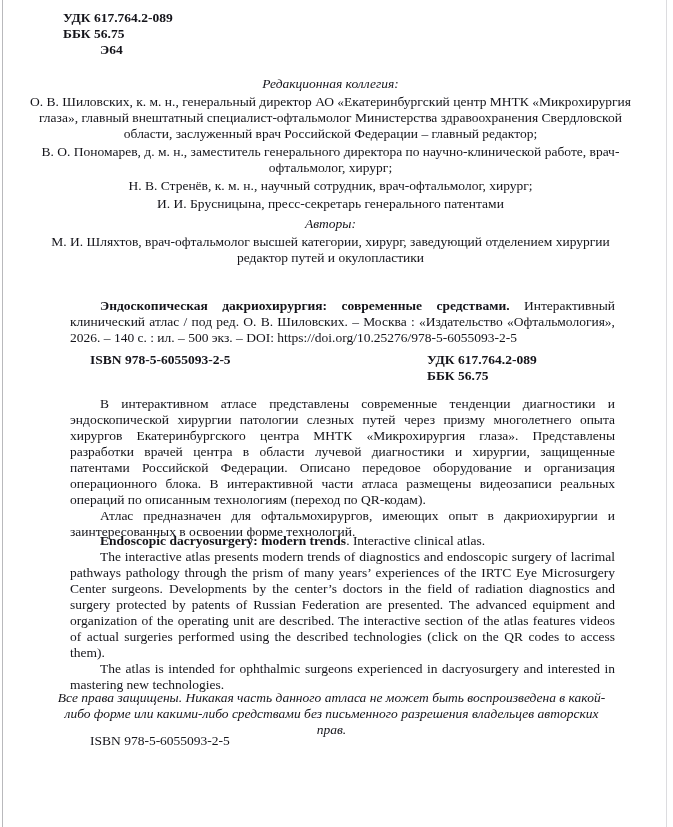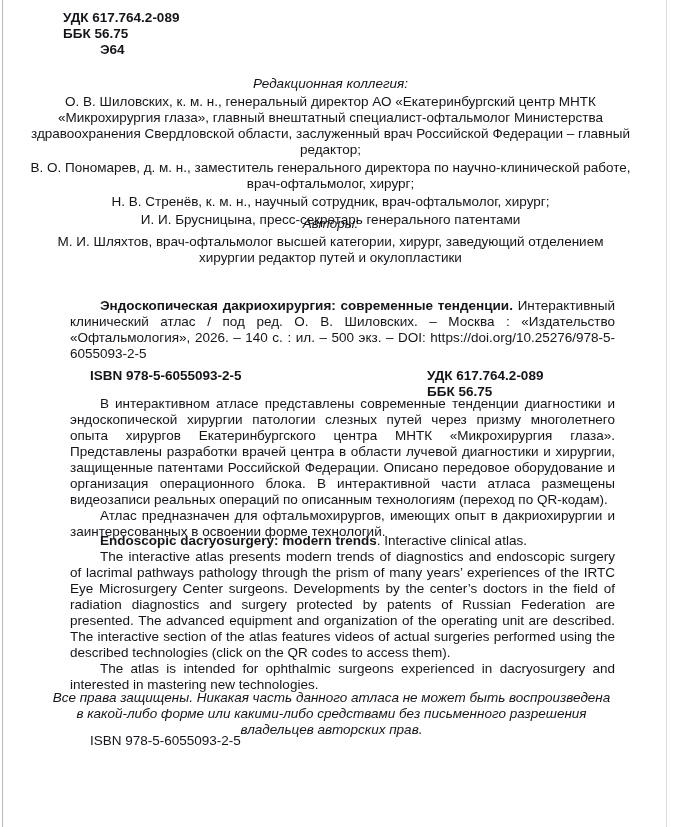--- a/index.html
+++ b/index.html
@@ -2,21 +2,21 @@
 <html lang="ru"><head>
 <meta charset="utf-8">
 <style>
   * { margin:0; padding:0; box-sizing:border-box; }
   html,body { background:#e8e8e8; }
   .page {
     position:relative;
     width:673px; height:827px;
     margin:0 auto;
     background:#ffffff;
-    font-family:Liberation Sans, sans-serif;
+    font-family:Liberation Serif, serif;
     font-size:13.5px;
     line-height:16px;
     color:#14141a;
     overflow:hidden;
   }
   .edge { position:absolute; top:0; bottom:0; width:1px; }
   .edge-left  { left:2px;  background:#b9b9bc; }
   .edge-right { left:666px; background:#dcdcdf; }
 
   .codes-top { position:absolute; top:10px; left:63px; font-weight:bold; }
@@ -69,21 +69,21 @@
     <div class="member">Н. В. Стренёв, к. м. н., научный сотрудник, врач-офтальмолог, хирург;</div>
     <div class="member">И. И. Брусницына, пресс-секретарь генерального патентами</div>
   </div>
 
   <div class="centered-block authors-section">
     <div class="section-heading">Авторы:</div>
     <div class="member">М. И. Шляхтов, врач-офтальмолог высшей категории, хирург, заведующий отделением хирургии редактор путей и окулопластики</div>
   </div>
 
   <div class="biblio-section">
-    <p class="biblio-entry"><span class="entry-title">Эндоскопическая дакриохирургия: современные тенденции.</span><span> Интерактивный клинический атлас / под ред. О. В. Шиловских. – Москва : «Издательство «Офтальмология», 2026. – 140 с. : ил. – 500 экз. – DOI: https://doi.org/10.25276/978-5-6055093-2-5</span></p>
+    <p class="biblio-entry"><span class="entry-title">Эндоскопическая дакриохирургия: современные средствами.</span><span> Интерактивный клинический атлас / под ред. О. В. Шиловских. – Москва : «Издательство «Офтальмология», 2026. – 140 с. : ил. – 500 экз. – DOI: https://doi.org/10.25276/978-5-6055093-2-5</span></p>
     <div class="isbn-udk-row">
       <span class="isbn-top">ISBN 978-5-6055093-2-5</span>
       <div class="codes-right">
         <div>УДК 617.764.2-089</div>
         <div>ББК 56.75</div>
       </div>
     </div>
   </div>
 
   <div class="annotation-ru">

